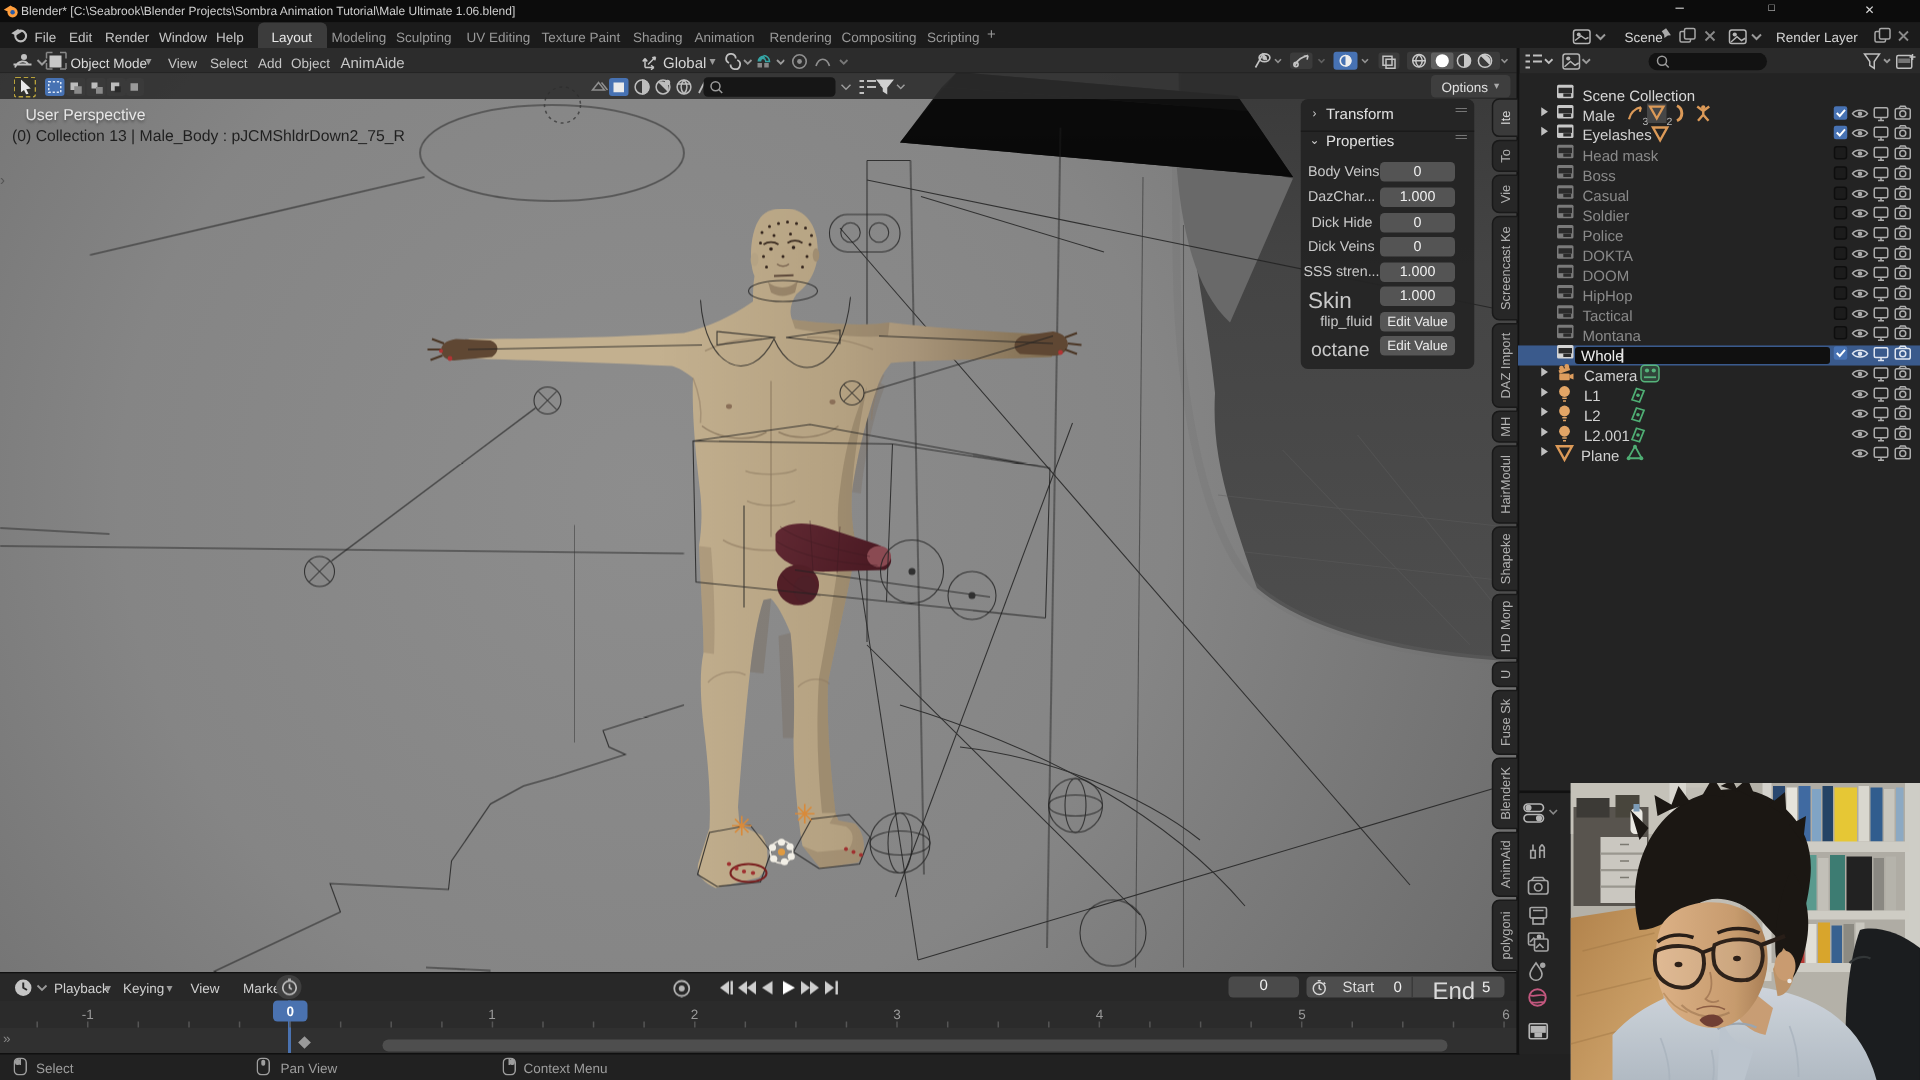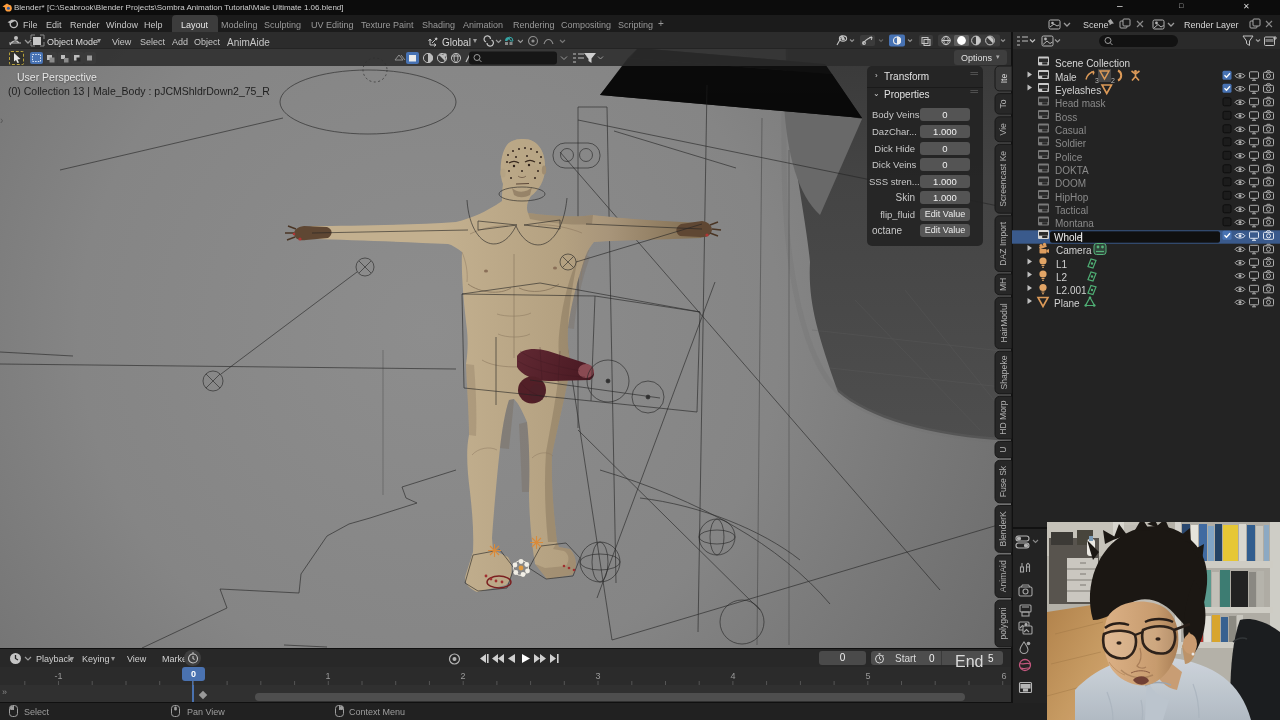--- a/index.html
+++ b/index.html
@@ -447,23 +447,23 @@
 <div class="t" style="left:970px;top:69px;font-size:8px;color:#777;letter-spacing:-1px">==</div>
 <div class="ab" style="left:867px;top:87px;width:116px;height:1px;background:#1a1a1a"></div>
 <div class="t" style="left:873px;top:89px;font-size:8px;color:#ccc">⌄</div>
 <div class="t" style="left:884px;top:89px;font-size:10px;color:#e2e2e2">Properties</div>
 <div class="t" style="left:970px;top:87px;font-size:8px;color:#777;letter-spacing:-1px">==</div>
 <div class="t" style="left:872px;top:109px;font-size:9.5px;color:#c9c9c9;width:43px;text-align:right">Body Veins</div>
 <div class="t" style="left:872px;top:126px;font-size:9.5px;color:#c9c9c9;width:43px;text-align:right">DazChar...</div>
 <div class="t" style="left:872px;top:143px;font-size:9.5px;color:#c9c9c9;width:43px;text-align:right">Dick Hide</div>
 <div class="t" style="left:872px;top:159px;font-size:9.5px;color:#c9c9c9;width:43px;text-align:right">Dick Veins</div>
 <div class="t" style="left:869px;top:176px;font-size:9.5px;color:#c9c9c9;width:46px;text-align:center">SSS stren...</div>
-<div class="t" style="left:872px;top:192px;font-size:10px;color:#c9c9c9;width:43px;text-align:right">Skin</div>
+<div class="t" style="left:872px;top:192px;font-size:15px;color:#c9c9c9;width:43px;">Skin</div>
 <div class="t" style="left:872px;top:209px;font-size:9.5px;color:#c9c9c9;width:43px;text-align:right">flip_fluid</div>
-<div class="t" style="left:872px;top:225px;font-size:10px;color:#c9c9c9;width:43px;text-align:left">octane</div>
+<div class="t" style="left:872px;top:225px;font-size:13px;color:#c9c9c9;width:43px;text-align:center">octane</div>
 <div class="ab" style="left:920px;top:108px;width:50px;height:13px;background:#545454;border-radius:3px;color:#f0f0f0;font-size:9.5px;text-align:center;line-height:13px">0</div>
 <div class="ab" style="left:920px;top:125px;width:50px;height:13px;background:#545454;border-radius:3px;color:#f0f0f0;font-size:9.5px;text-align:center;line-height:13px">1.000</div>
 <div class="ab" style="left:920px;top:142px;width:50px;height:13px;background:#545454;border-radius:3px;color:#f0f0f0;font-size:9.5px;text-align:center;line-height:13px">0</div>
 <div class="ab" style="left:920px;top:158px;width:50px;height:13px;background:#545454;border-radius:3px;color:#f0f0f0;font-size:9.5px;text-align:center;line-height:13px">0</div>
 <div class="ab" style="left:920px;top:175px;width:50px;height:13px;background:#545454;border-radius:3px;color:#f0f0f0;font-size:9.5px;text-align:center;line-height:13px">1.000</div>
 <div class="ab" style="left:920px;top:191px;width:50px;height:13px;background:#545454;border-radius:3px;color:#f0f0f0;font-size:9.5px;text-align:center;line-height:13px">1.000</div>
 <div class="ab" style="left:920px;top:208px;width:50px;height:13px;background:#565656;border-radius:3px;color:#ececec;font-size:9px;text-align:center;line-height:13px">Edit Value</div>
 <div class="ab" style="left:920px;top:224px;width:50px;height:13px;background:#565656;border-radius:3px;color:#ececec;font-size:9px;text-align:center;line-height:13px">Edit Value</div>
 
 <div id="tabs"></div>

